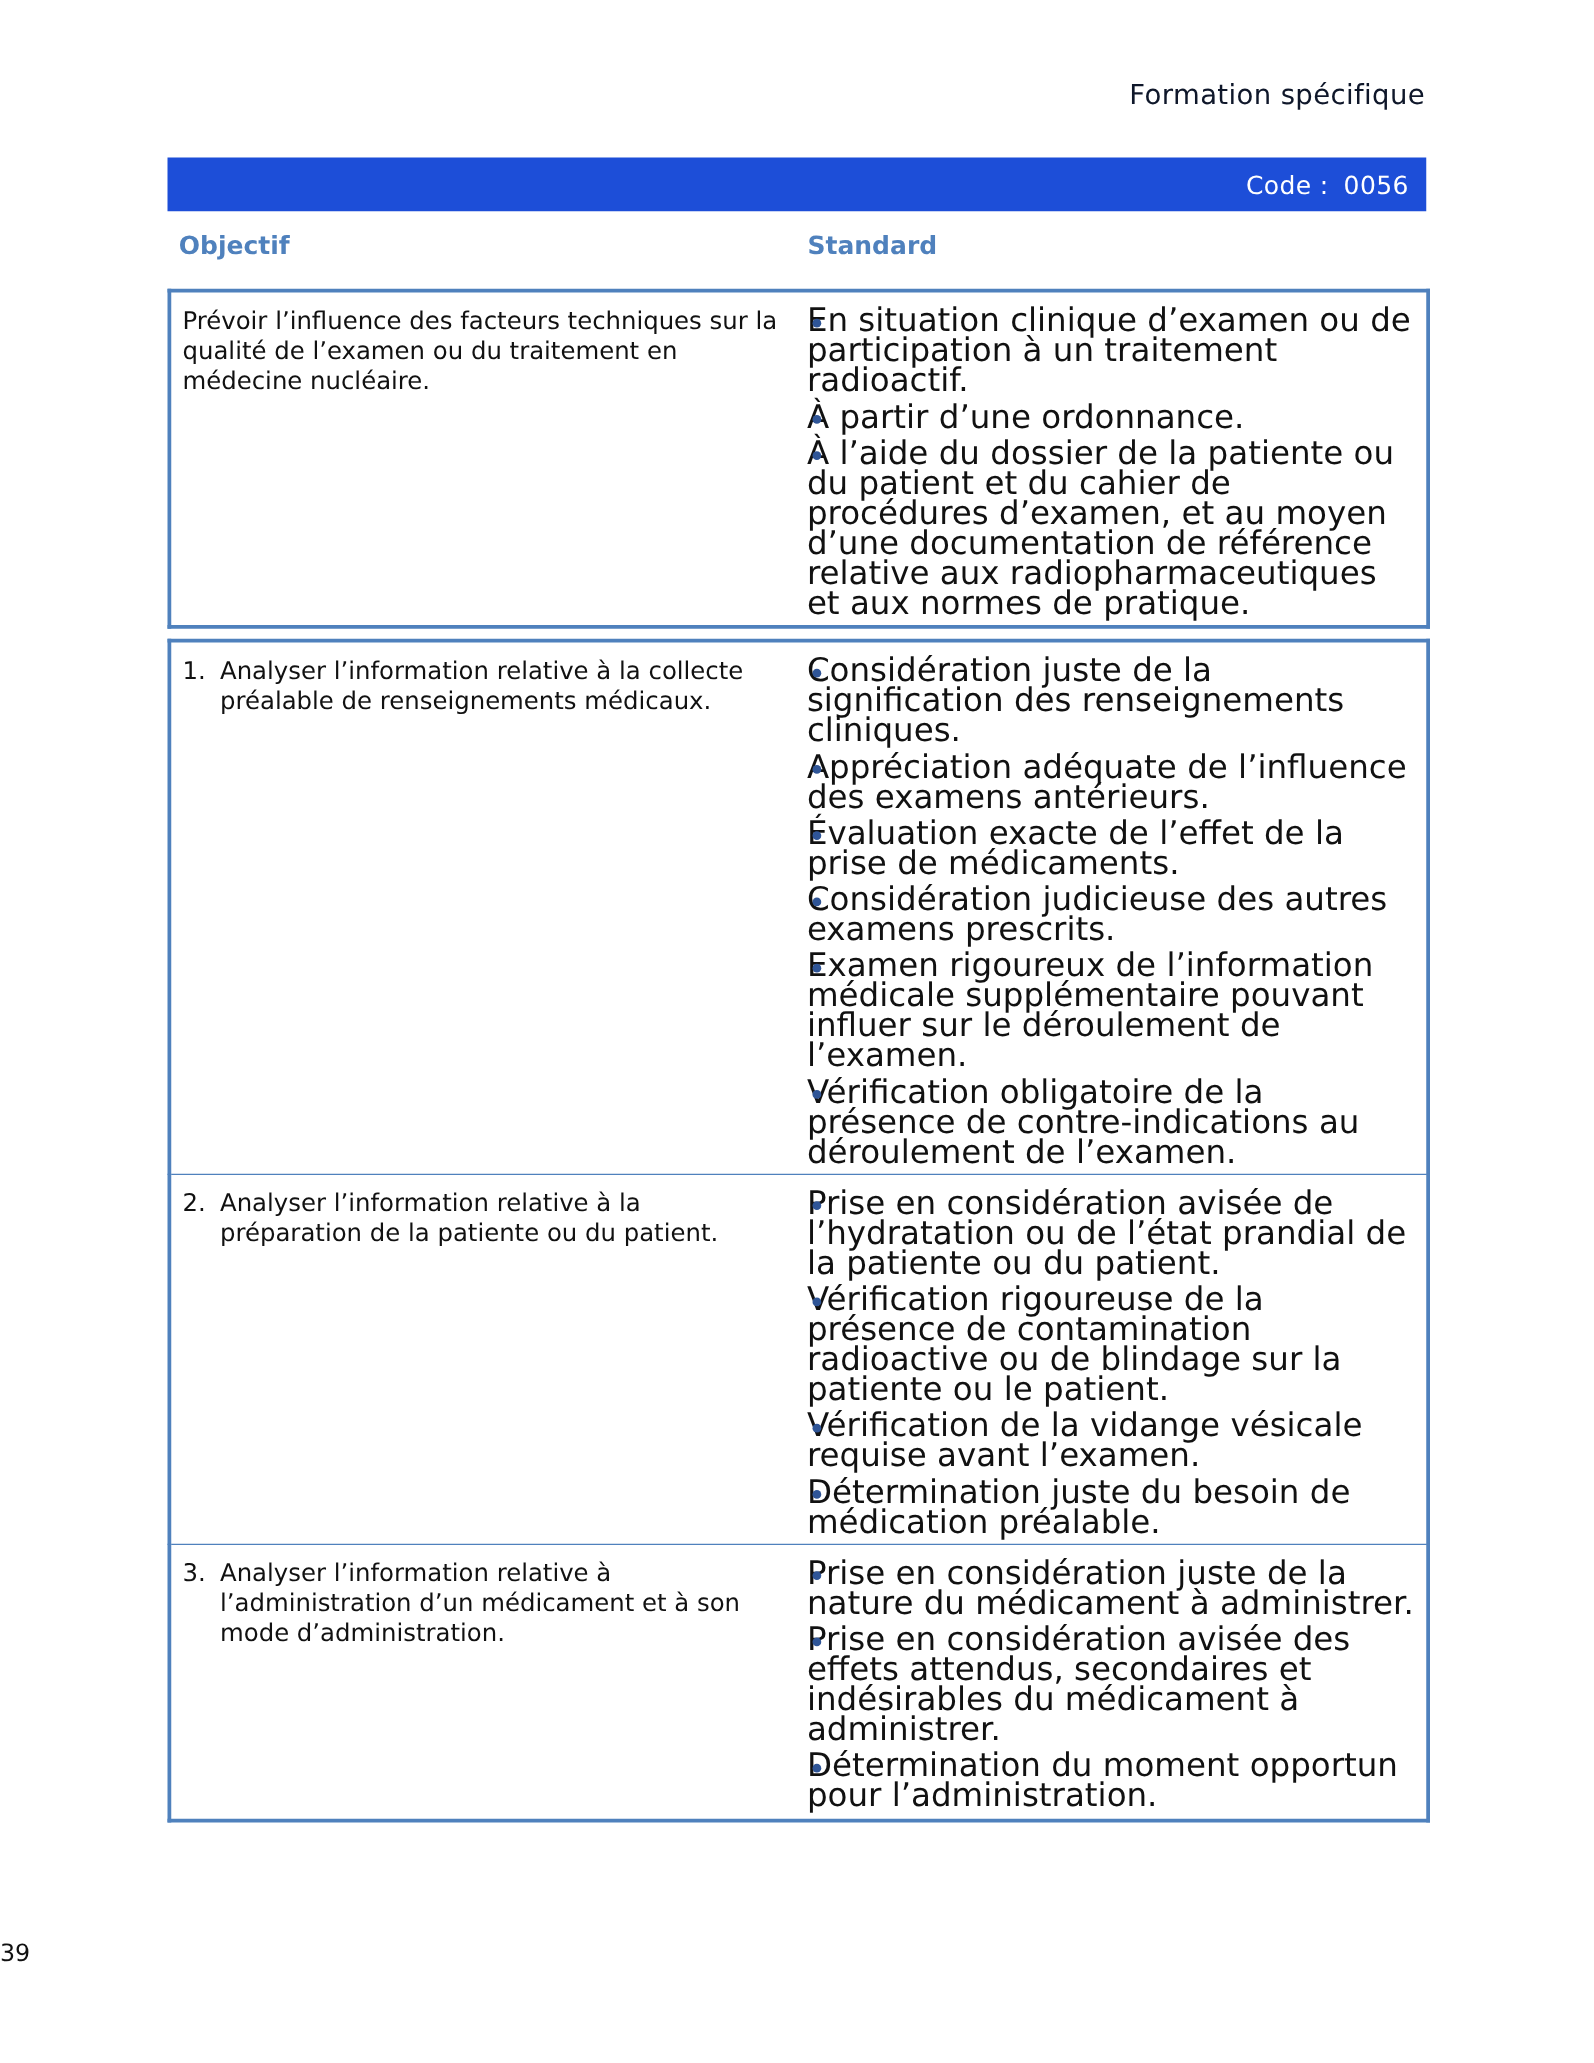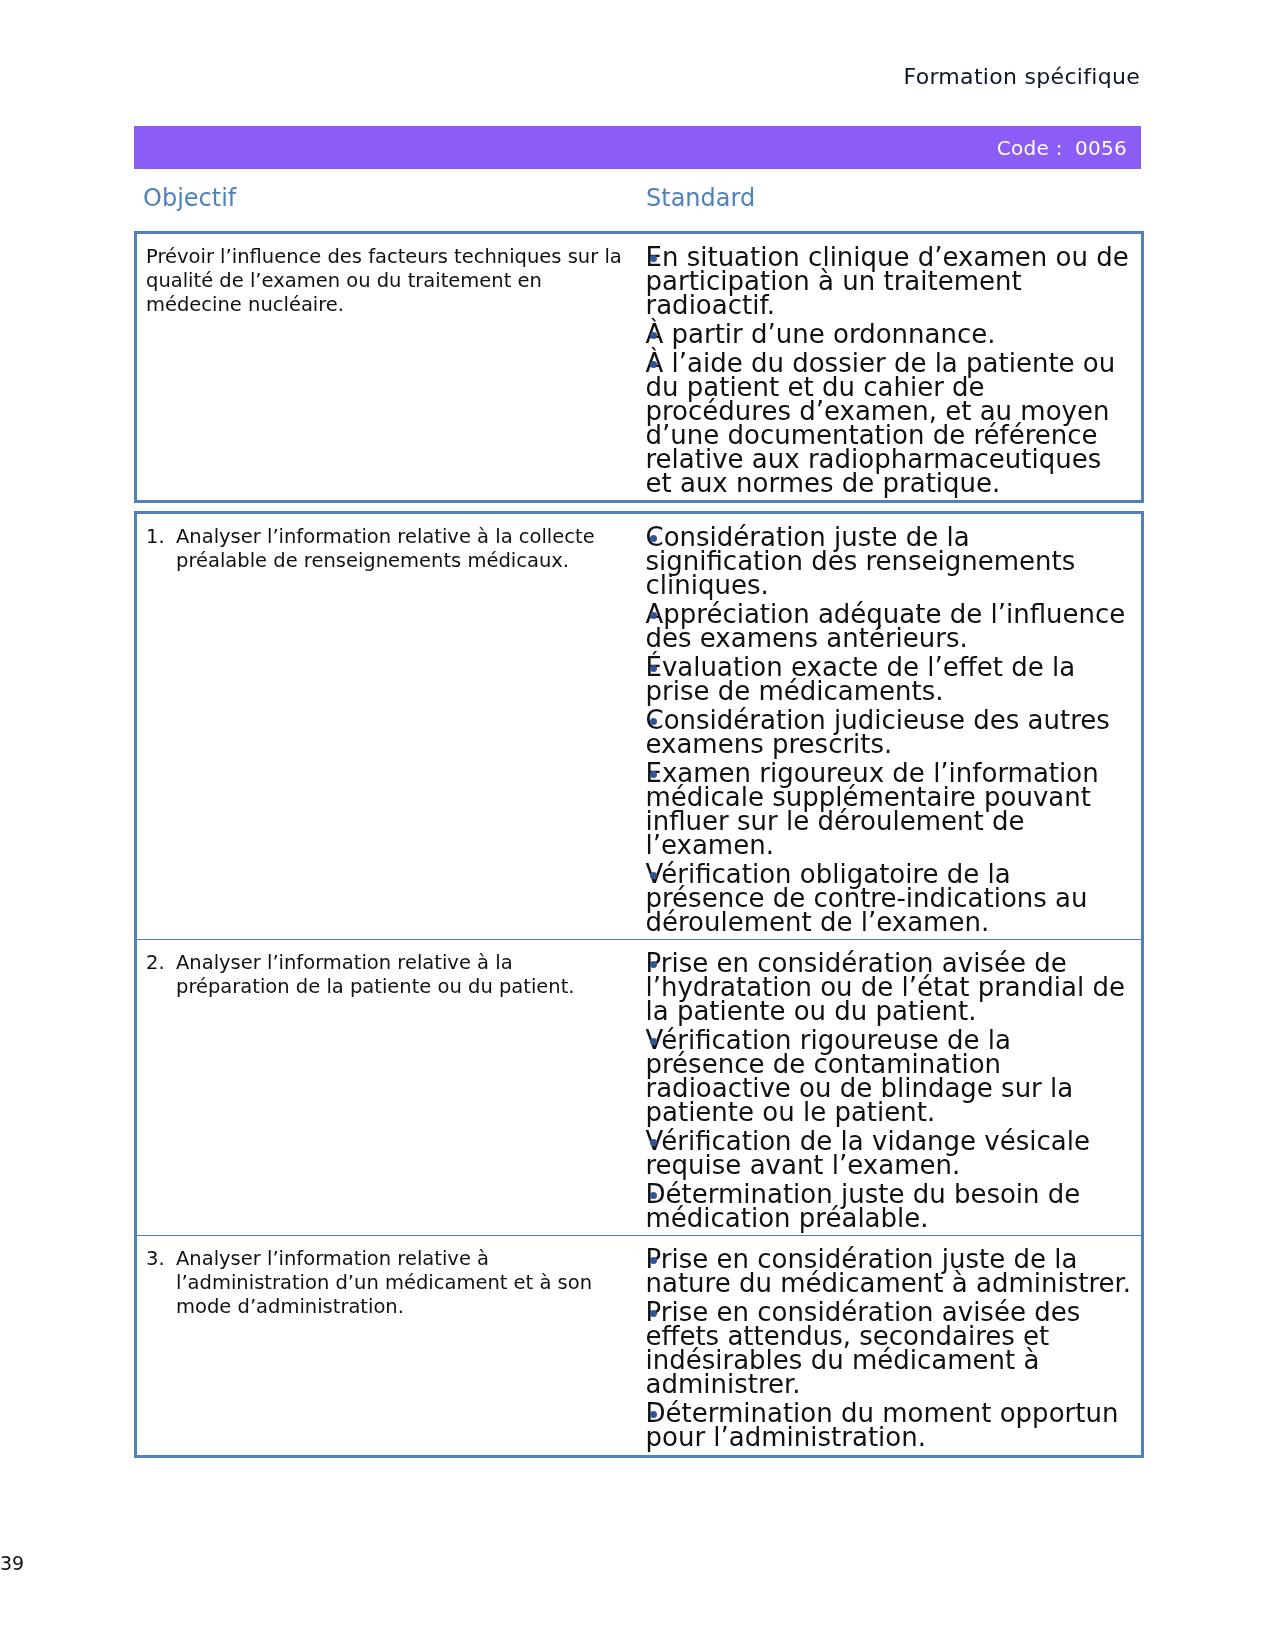--- a/index.html
+++ b/index.html
@@ -1,24 +1,24 @@
 <!DOCTYPE html>
 <html><head>
   <meta charset="utf-8">
   <style>
     html, body { margin: 0; padding: 0; background: #ffffff; }
     body { width: 1275px; height: 1650px; position: relative; overflow: hidden;
       font-family: "DejaVu Sans", sans-serif; color: #111111; }
     .page-header { position: absolute; right: 135px; top: 64px; font-size: 22px;
       color: #0f172a; letter-spacing: 0.3px; }
     .code-bar { position: absolute; left: 134px; top: 126px; width: 1007px; height: 43px;
-      background: #8b5cf6; color: #ffffff; font-size: 20px; }
+      background: #1d4ed8; color: #ffffff; font-size: 20px; }
     .code-bar .code-inner { position: absolute; right: 14px; top: 10px; letter-spacing: 0.3px; }
     .code-bar .code-value { margin-left: 12px; }
-    .section-title { position: absolute; top: 184px; font-size: 24px; font-weight: normal; color: #4f81bd; }
+    .section-title { position: absolute; top: 184px; font-size: 20px; font-weight: bold; color: #4f81bd; }
     .title-left { left: 143px; }
     .title-right { left: 646px; }
     table.comp { position: absolute; left: 134px; width: 1007px; border-collapse: collapse;
       border: 3px solid #4f81bd; table-layout: fixed; }
     table.comp td, table.comp th { vertical-align: top; text-align: left; padding: 0; }
     table.comp col.c1 { width: 500px; }
     table.comp col.c2 { width: 507px; }
     .hdr-cell { font-weight: bold; font-size: 19.5px; height: 44px; border-bottom: 1px solid #4f81bd; }
     .hdr-cell span { display: block; padding: 10px 0 0 9px; }
     .hdr-cell.right span { padding-left: 10px; }

